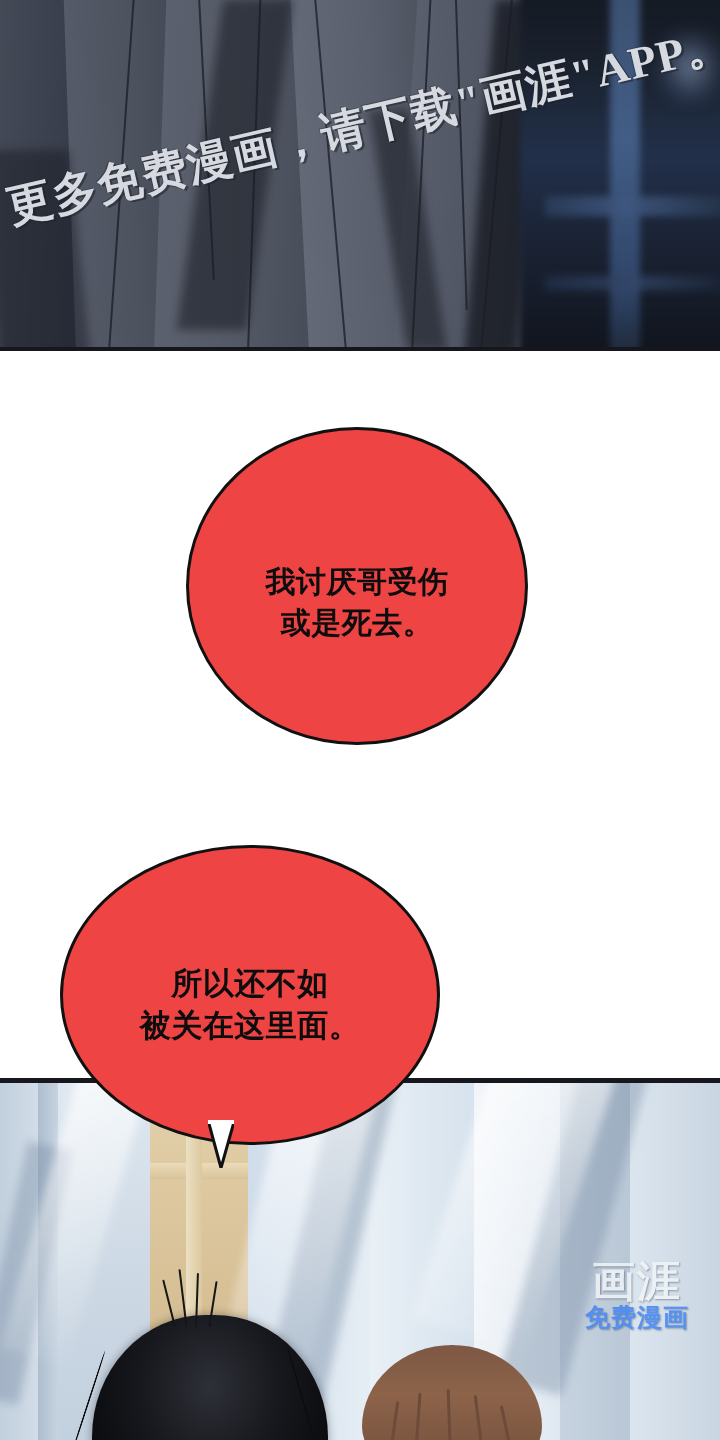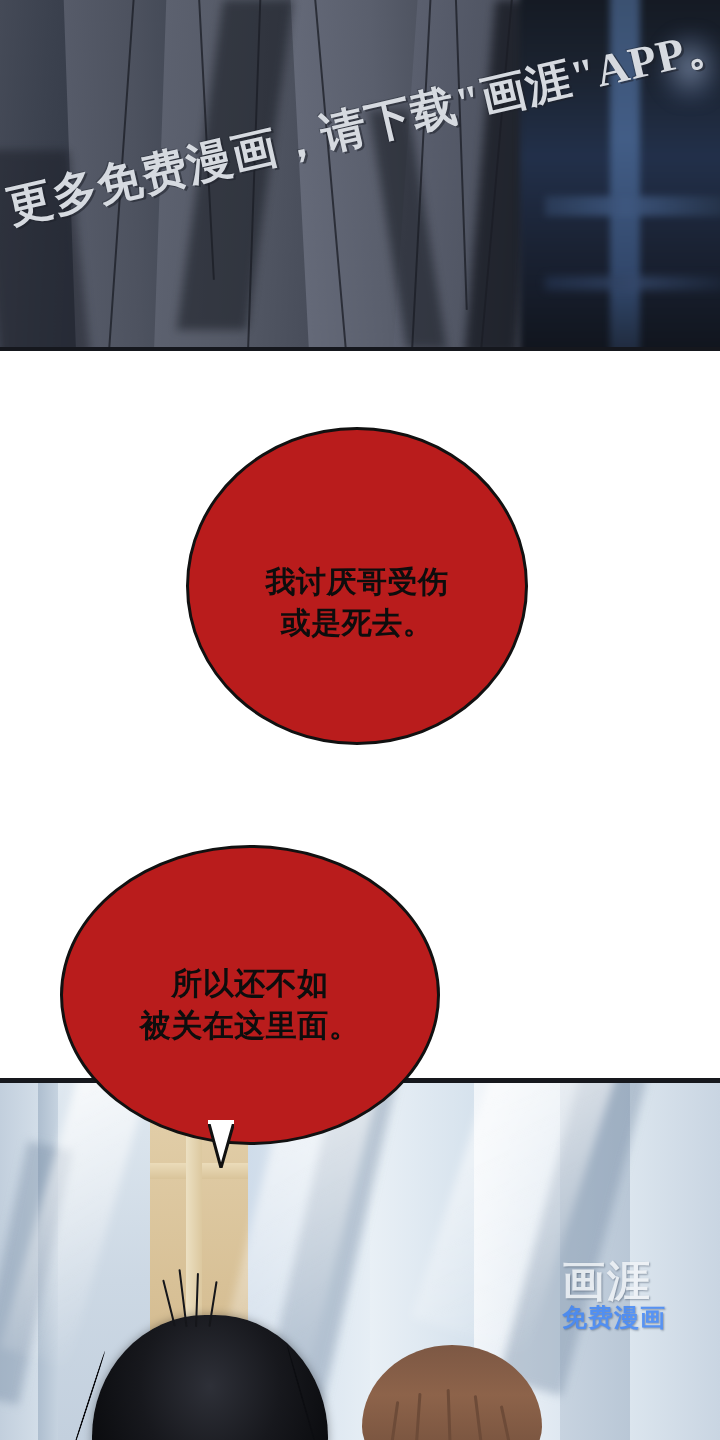--- a/index.html
+++ b/index.html
@@ -138,21 +138,21 @@
   .gutter {
     position: absolute;
     left: 0; top: 351px;
     width: 720px; height: 727px;
     background: #ffffff;
   }
 
   
   .bubble {
     position: absolute;
-    background: #b91c1c;
+    background: #ef4444;
     border: 3px solid #111111;
     border-radius: 50%;
     display: flex;
     align-items: center;
     justify-content: center;
     box-sizing: border-box;
     z-index: 20;
   }
   .bubble .btext {
     text-align: center;
@@ -295,20 +295,21 @@
   .bs2 { left: 416px; top: 310px; height: 72px; transform: rotate(4deg); }
   .bs3 { left: 448px; top: 306px; height: 78px; transform: rotate(-2deg); }
   .bs4 { left: 478px; top: 312px; height: 70px; transform: rotate(-7deg); }
   .bs5 { left: 506px; top: 322px; height: 60px; transform: rotate(-12deg); }
 
   
   .wm-logo {
     position: absolute;
     left: 562px; top: 1260px;
     width: 150px;
+    text-align: center;
     z-index: 30;
     pointer-events: none;
     opacity: .82;
   }
   .wm-logo .wm-main {
     font-family: "DejaVu Sans", "Liberation Sans", sans-serif;
     font-weight: bold;
     font-size: 43px;
     letter-spacing: 2px;
     color: #f2f5f8;

